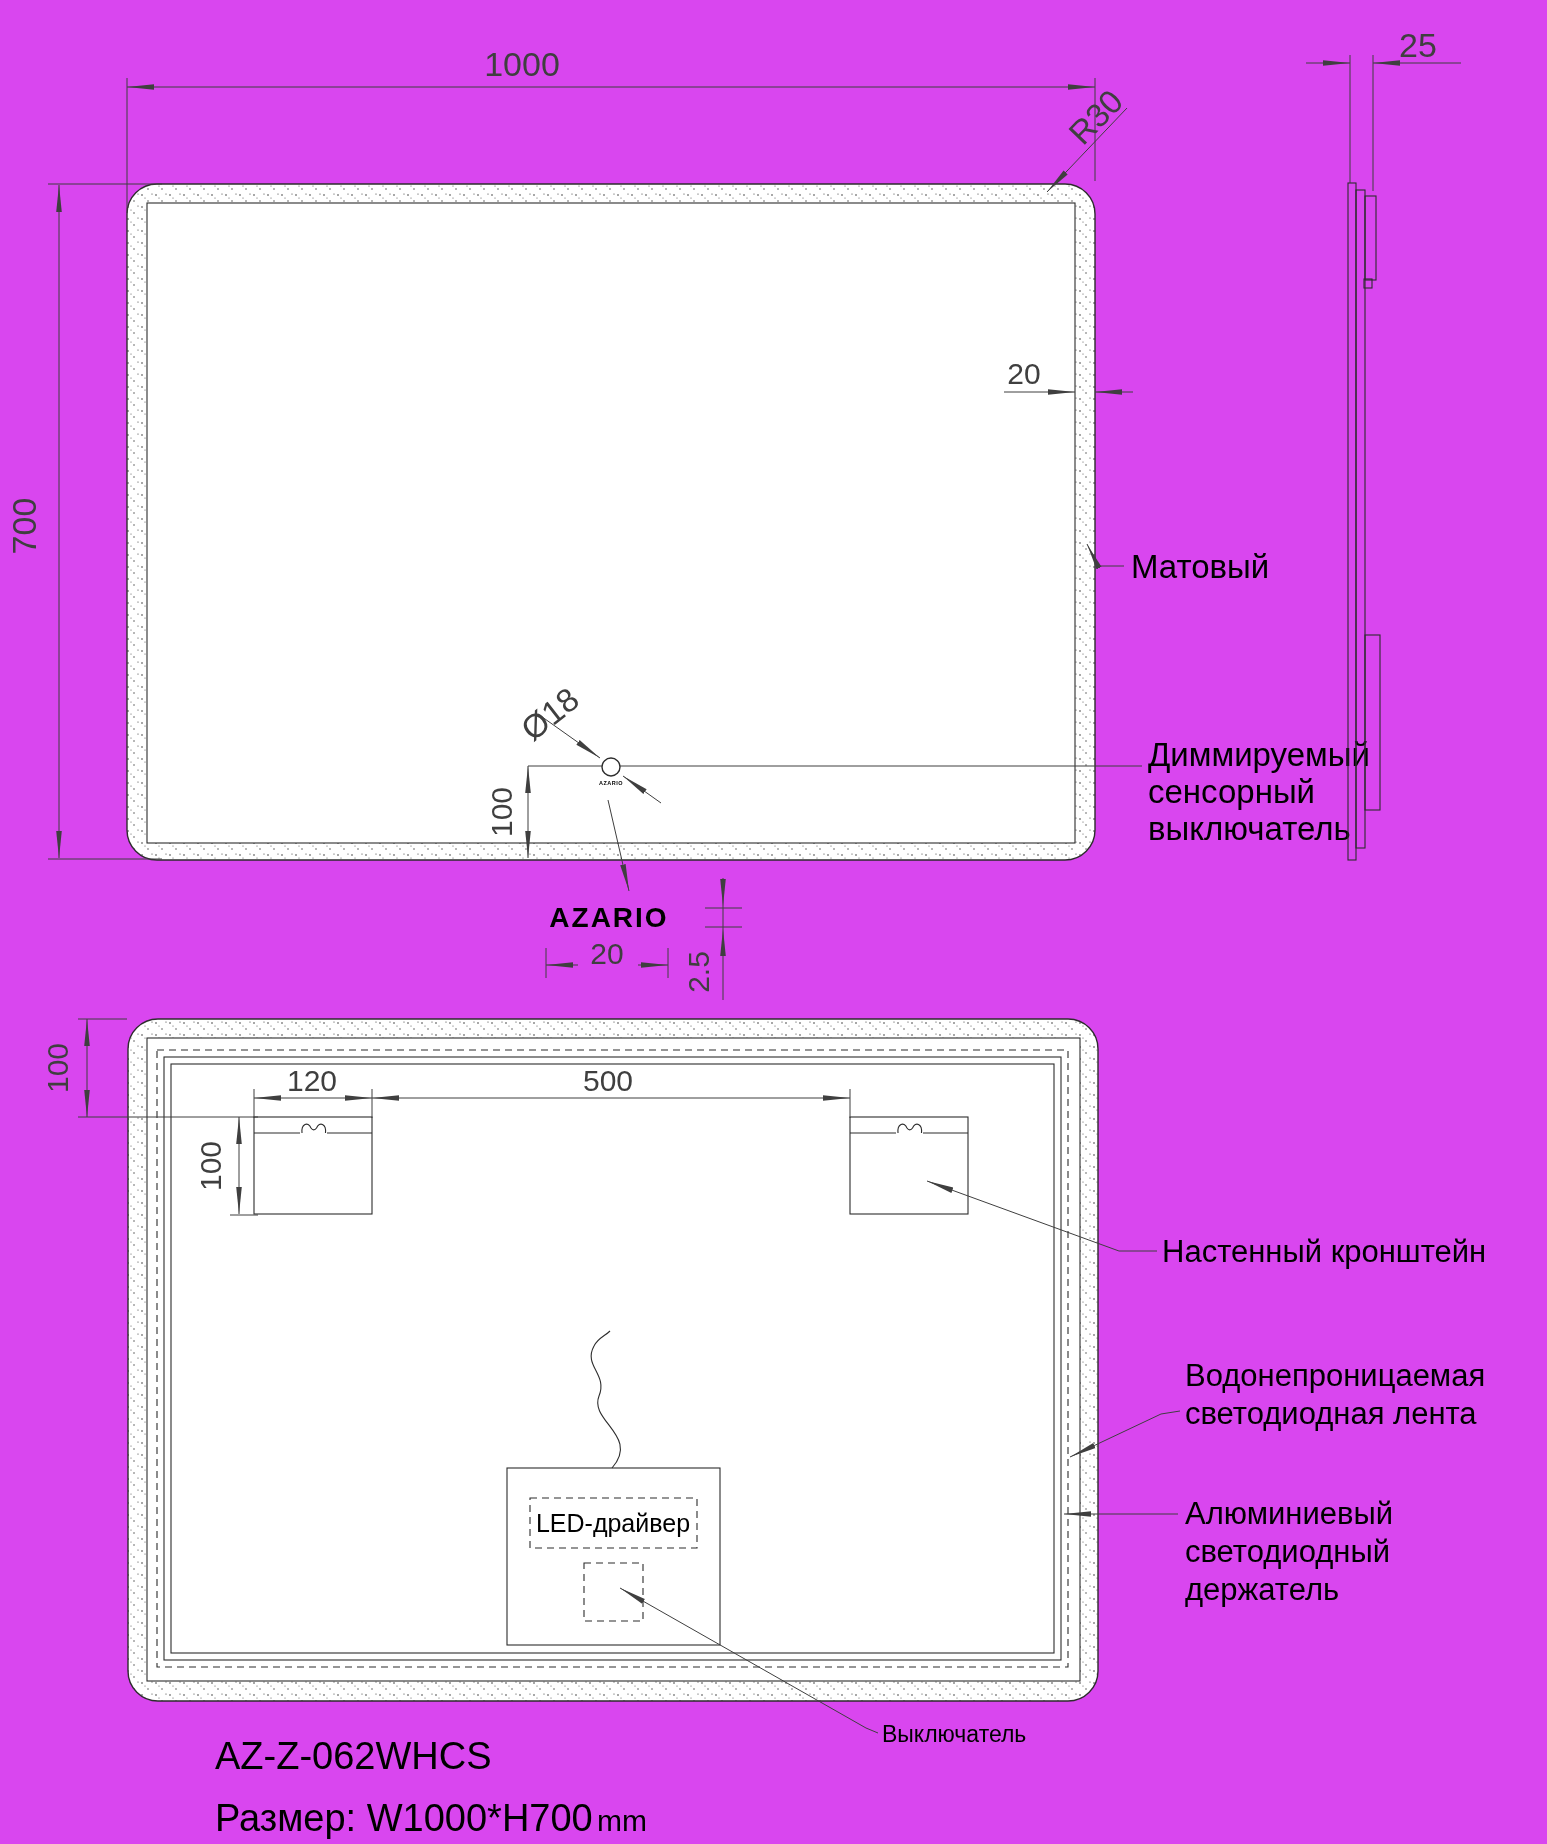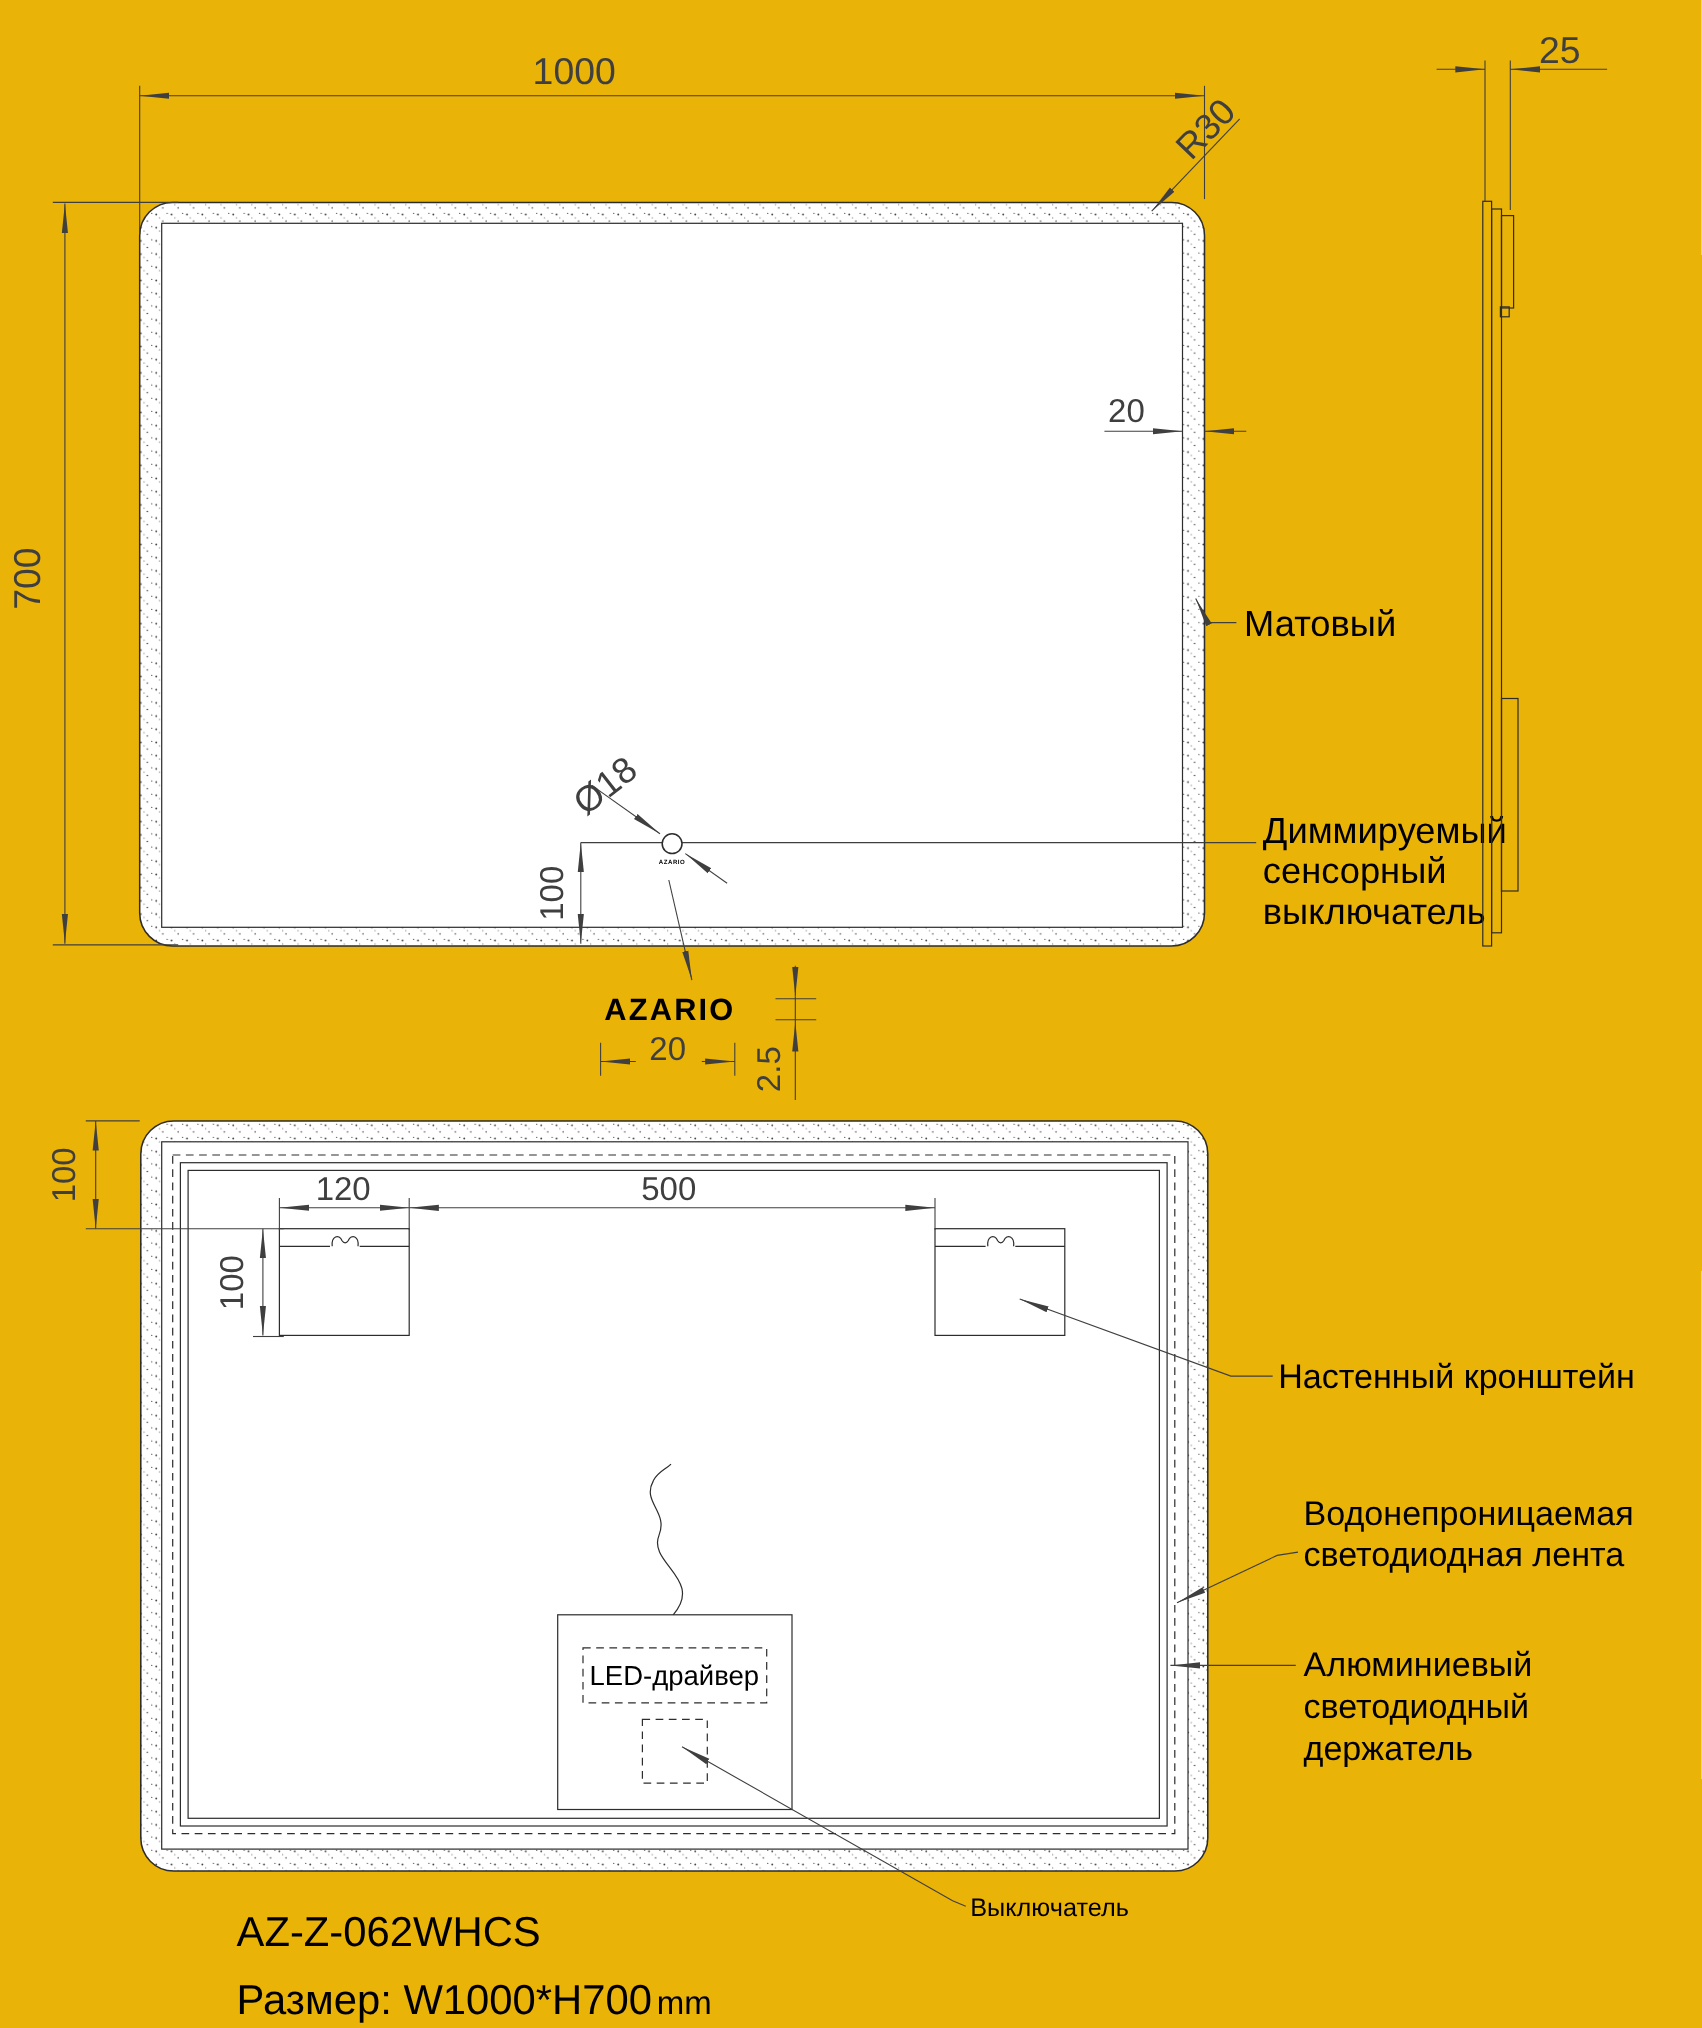--- a/index.html
+++ b/index.html
@@ -1,16 +1,16 @@
 <!DOCTYPE html>
 <html><head>
 <meta charset="utf-8">
 <style>
   html,body{margin:0;padding:0;background:#fff;}
-  .stage{position:relative;width:1547px;height:1844px;background:#eab308;
+  .stage{position:relative;width:1547px;height:1844px;background:#d946ef;
          font-family:"Liberation Sans", sans-serif;}
   svg{display:block;}
   text{font-family:"Liberation Sans", sans-serif;}
   .dimtxt{fill:#3f3f3f;}
   .lbltxt{fill:#000000;}
   .outline{fill:url(#stip);stroke:#2d2d2d;stroke-width:1.4;}
   .inwhite{fill:#ffffff;stroke:#2d2d2d;stroke-width:1.1;}
   .thin{fill:none;stroke:#2d2d2d;stroke-width:1.1;}
   .dimln{stroke:#3f3f3f;stroke-width:1;fill:none;}
   .dashed{stroke-dasharray:7 5;}

